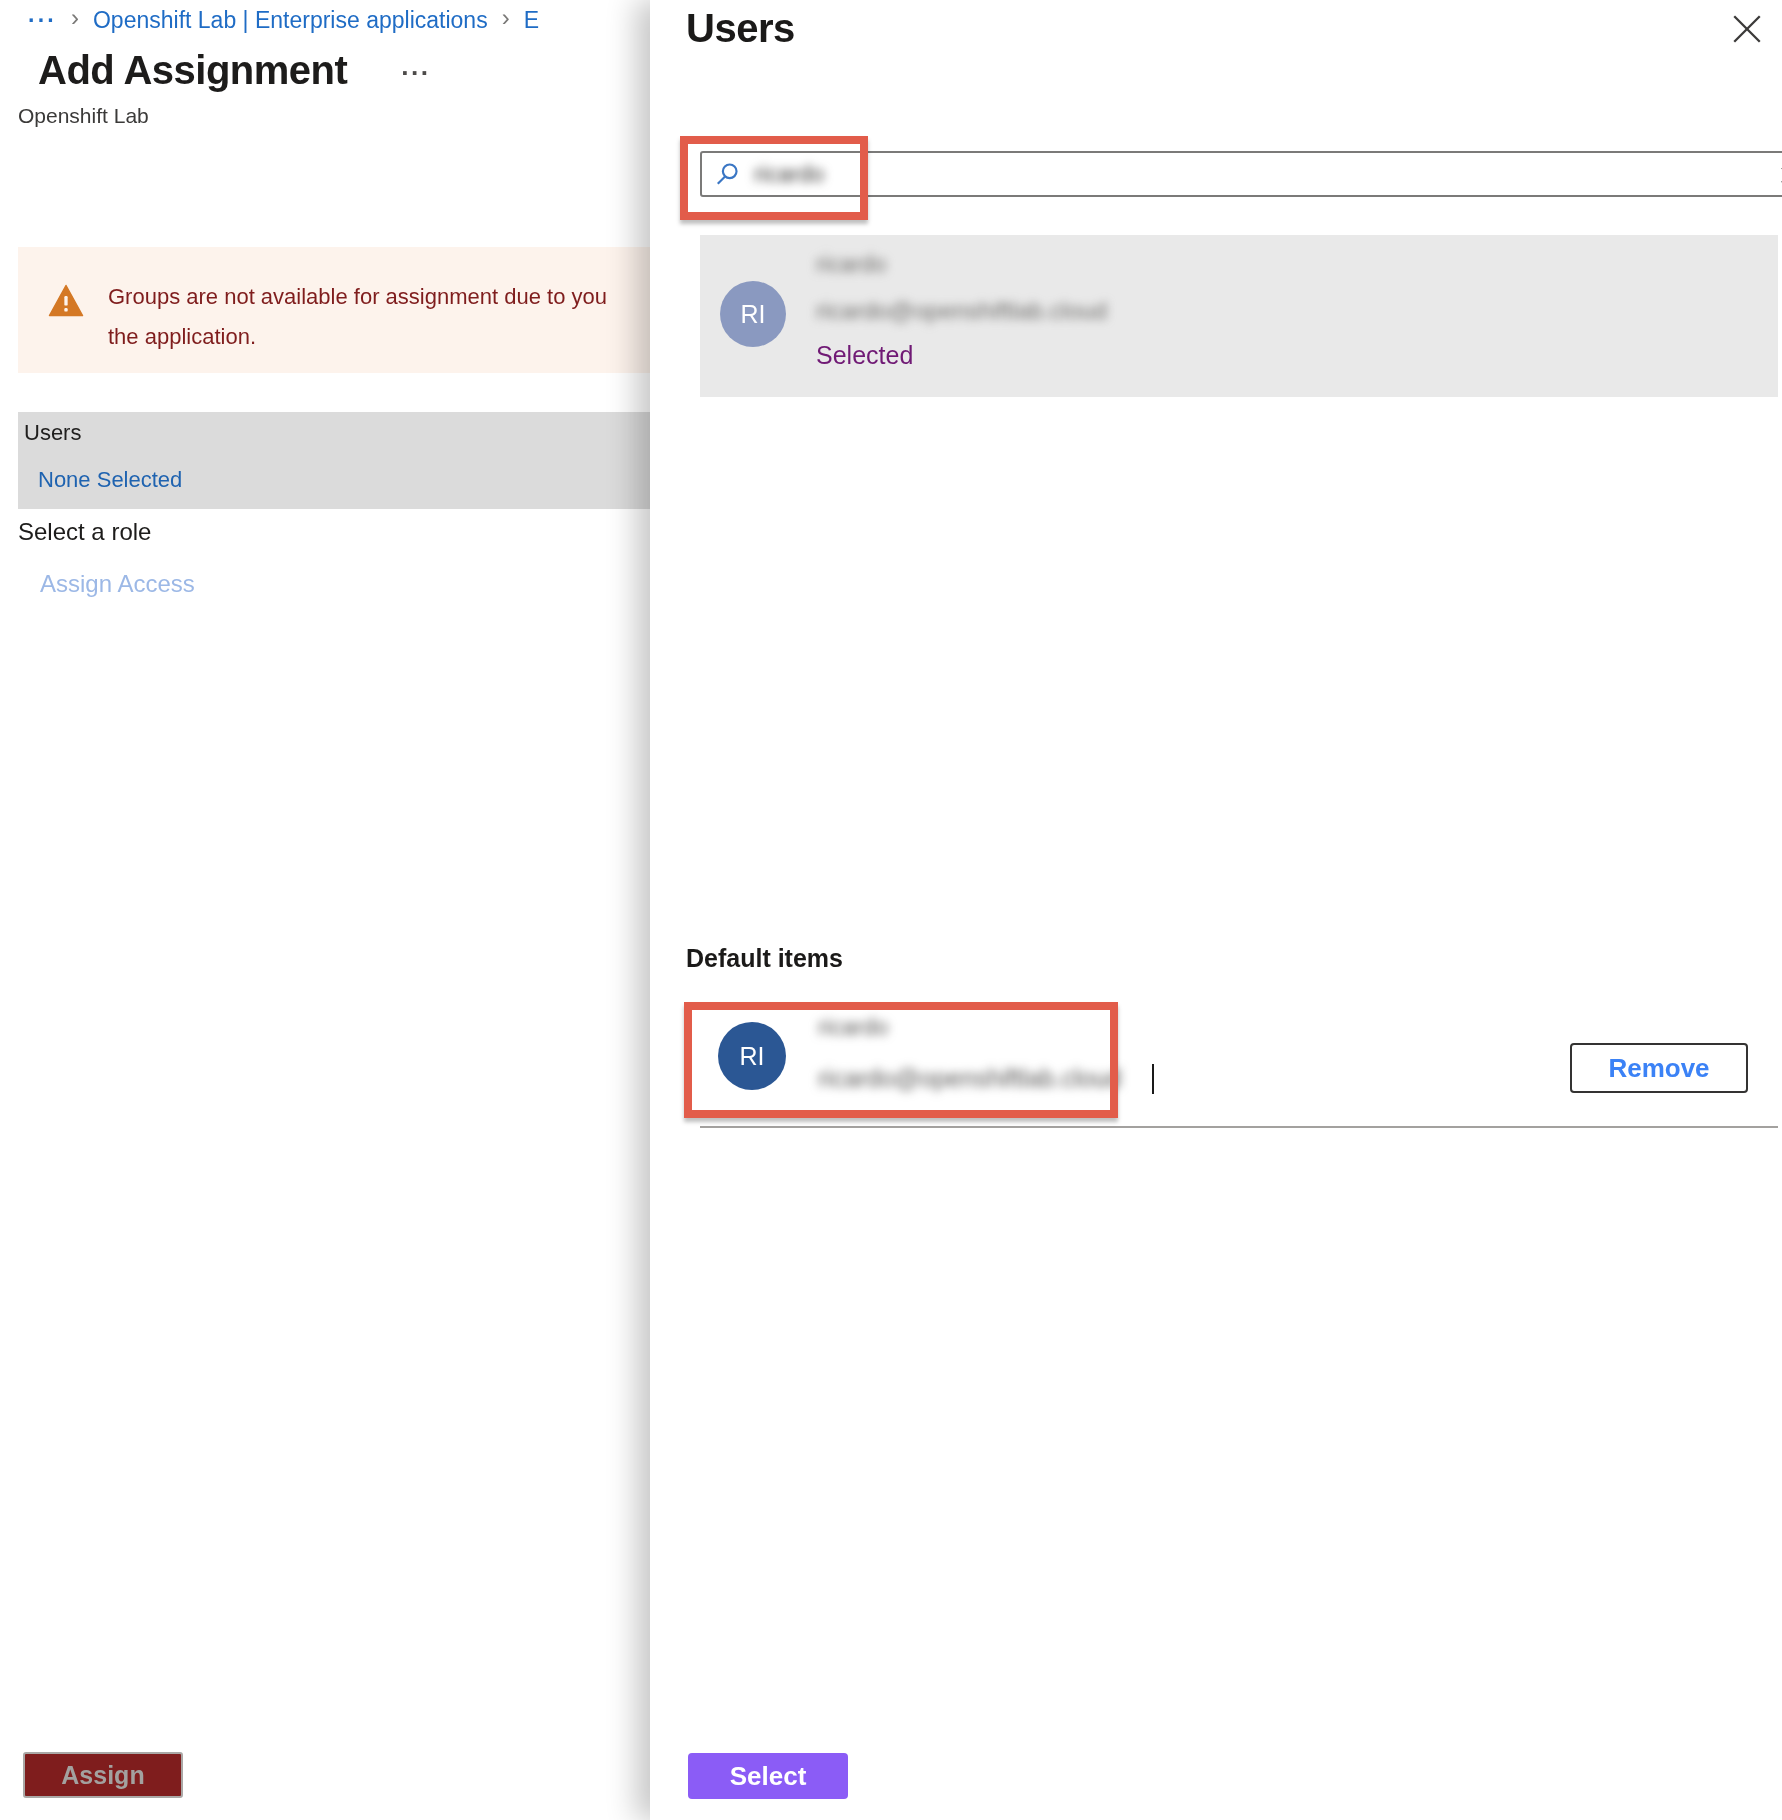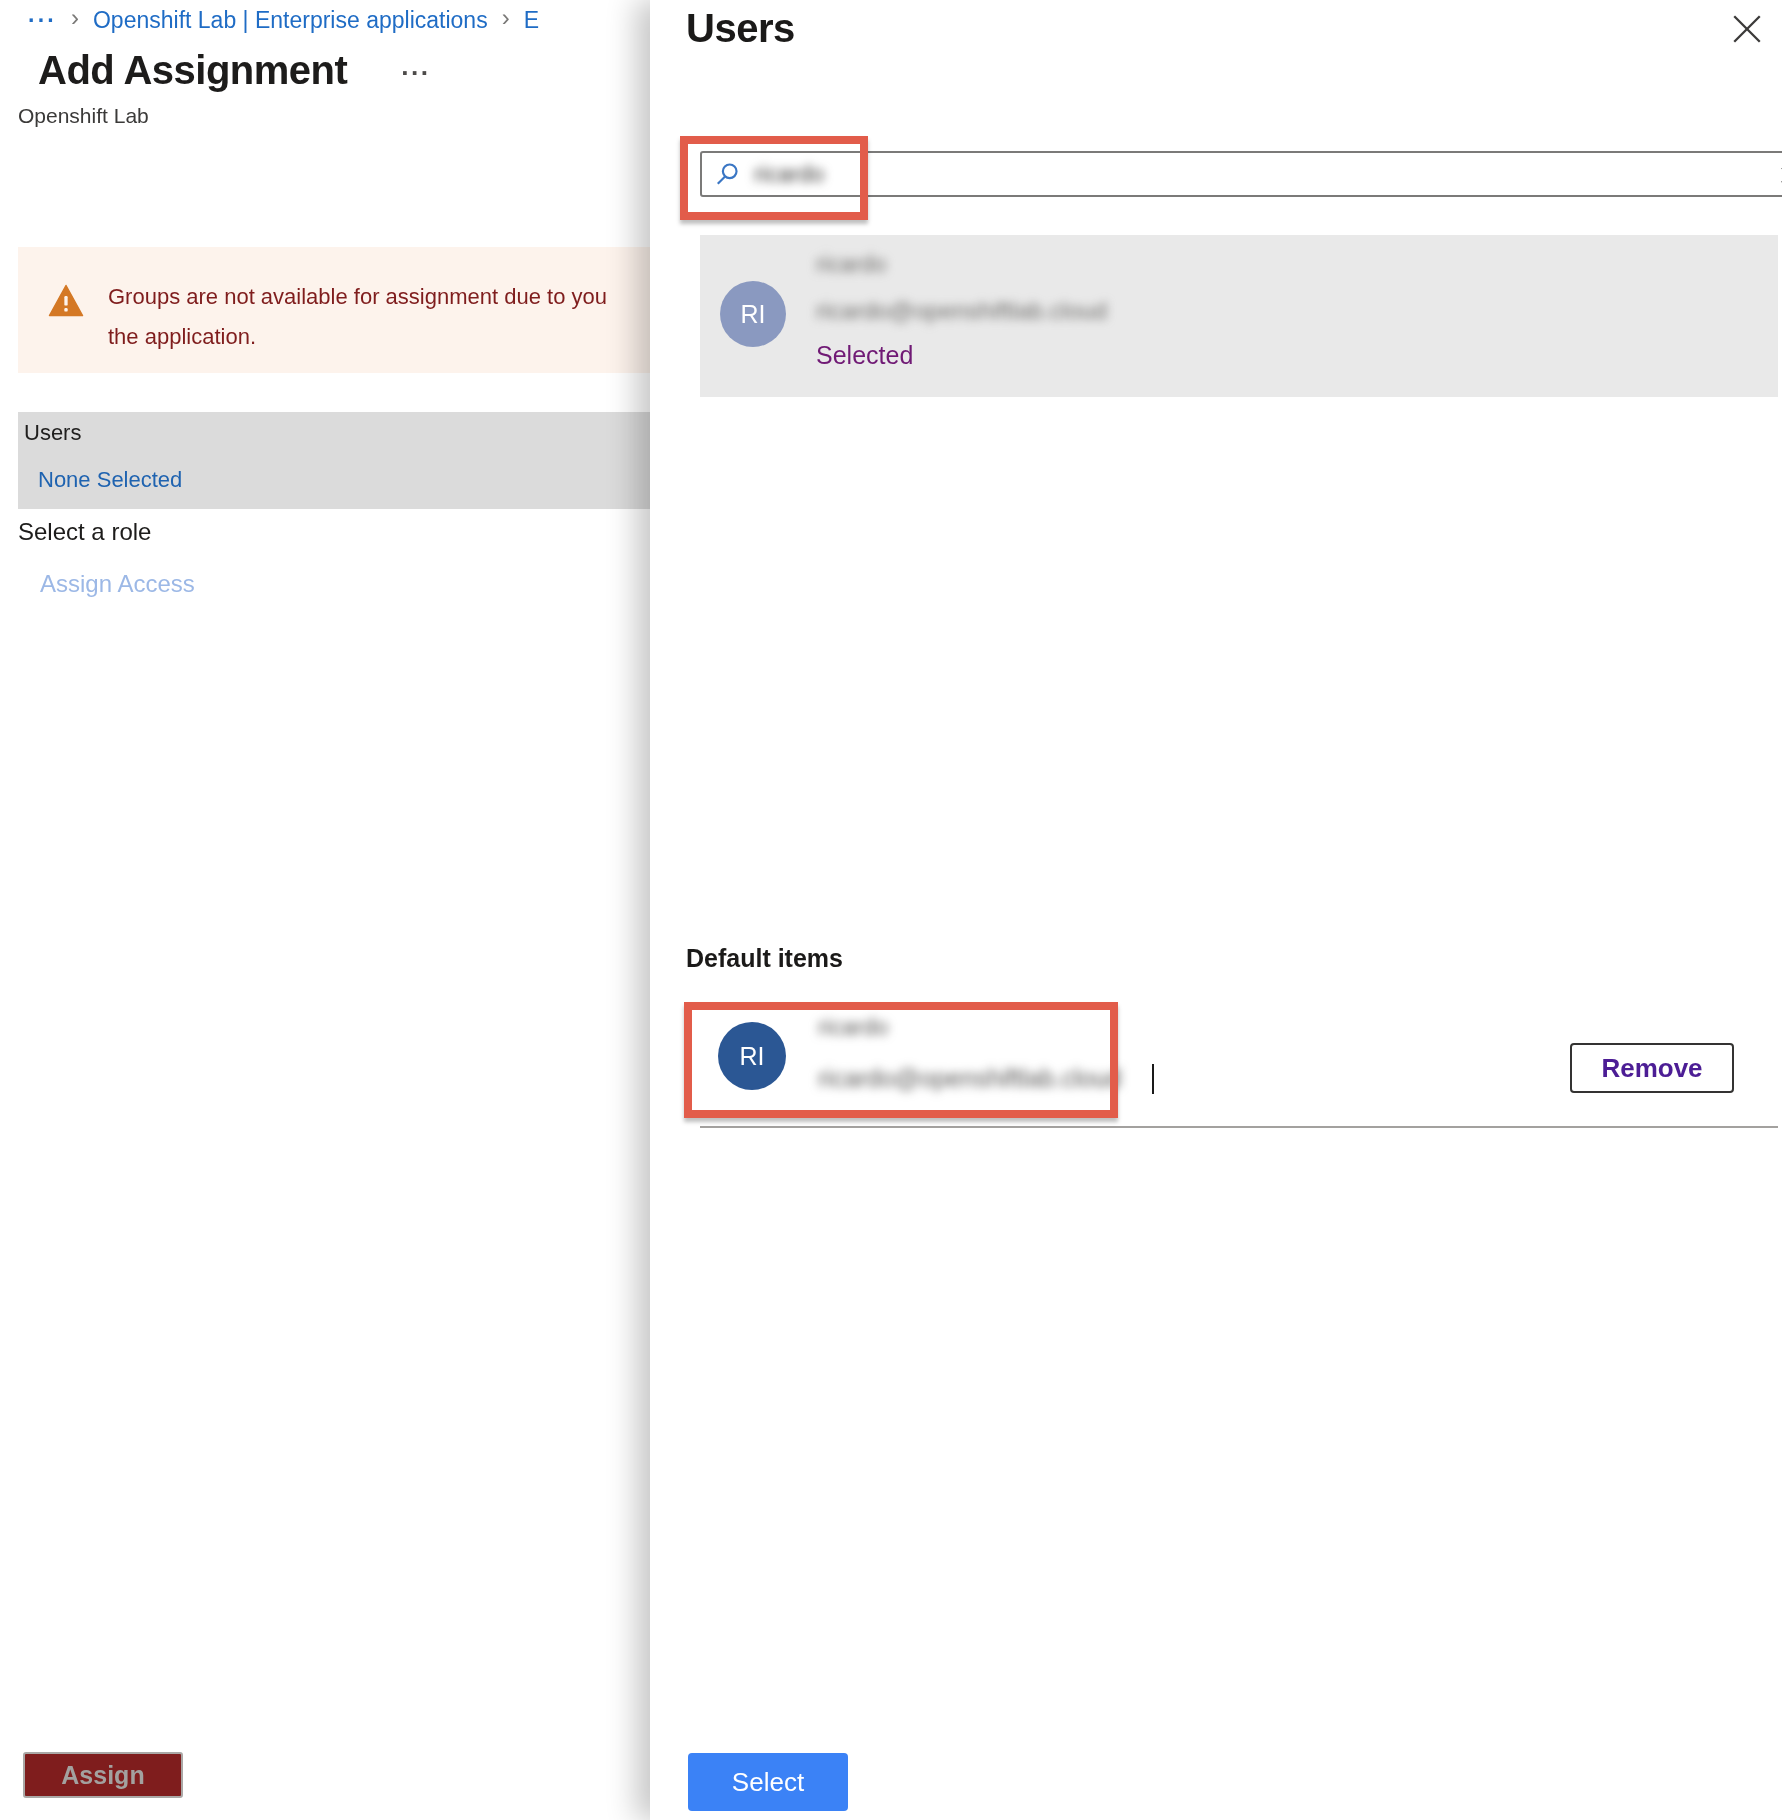--- a/index.html
+++ b/index.html
@@ -96,33 +96,33 @@
 
   .selected-heading { position: absolute; left: 36px; top: 944px; font-size: 25px; font-weight: 700; color: #1b1a19; }
 
   .selected-item { position: absolute; left: 50px; top: 1012px; width: 1078px; height: 112px; background: #ffffff; }
   .selected-avatar { position: absolute; left: 18px; top: 10px; width: 68px; height: 68px; background: #2b5794; }
   .selected-name  { position: absolute; left: 118px; top: 2px;  font-size: 23px; color: #595857; filter: blur(5px); }
   .selected-email { position: absolute; left: 118px; top: 52px; font-size: 25px; color: #595857; filter: blur(5px); display:inline-block; }
   .text-cursor { position: absolute; left: 452px; top: 52px; width: 2px; height: 30px; background: #1a1a1a; }
 
   .remove-btn {
-    position: absolute; left: 920px; top: 1043px; width: 164px; height: 50px;
+    position: absolute; left: 920px; top: 1043px; width: 178px; height: 50px;
     background: #ffffff; border: 2px solid #343332; border-radius: 4px;
-    font-size: 26px; font-weight: 700; color: #4c1d95;
+    font-size: 26px; font-weight: 700; color: #3b82f6;
     display: flex; align-items: center; justify-content: center;
     font-family: "Liberation Sans", sans-serif; cursor: pointer;
   }
 
   .item-divider { position: absolute; left: 50px; top: 1126px; width: 1078px; height: 2px; background: #a3a19f; }
 
   .select-btn {
-    position: absolute; left: 38px; top: 1753px; width: 160px; height: 58px;
-    background: #3b82f6; border: none; border-radius: 4px;
-    font-size: 26px; font-weight: 400; color: #ffffff;
+    position: absolute; left: 38px; top: 1753px; width: 160px; height: 46px;
+    background: #8b5cf6; border: none; border-radius: 4px;
+    font-size: 26px; font-weight: 700; color: #ffffff;
     display: flex; align-items: center; justify-content: center;
     font-family: "Liberation Sans", sans-serif; cursor: pointer;
   }
 
   svg { display: block; width: 100%; height: 100%; }
 </style>
 </head>
 <body>
 
 <div class="stage">

